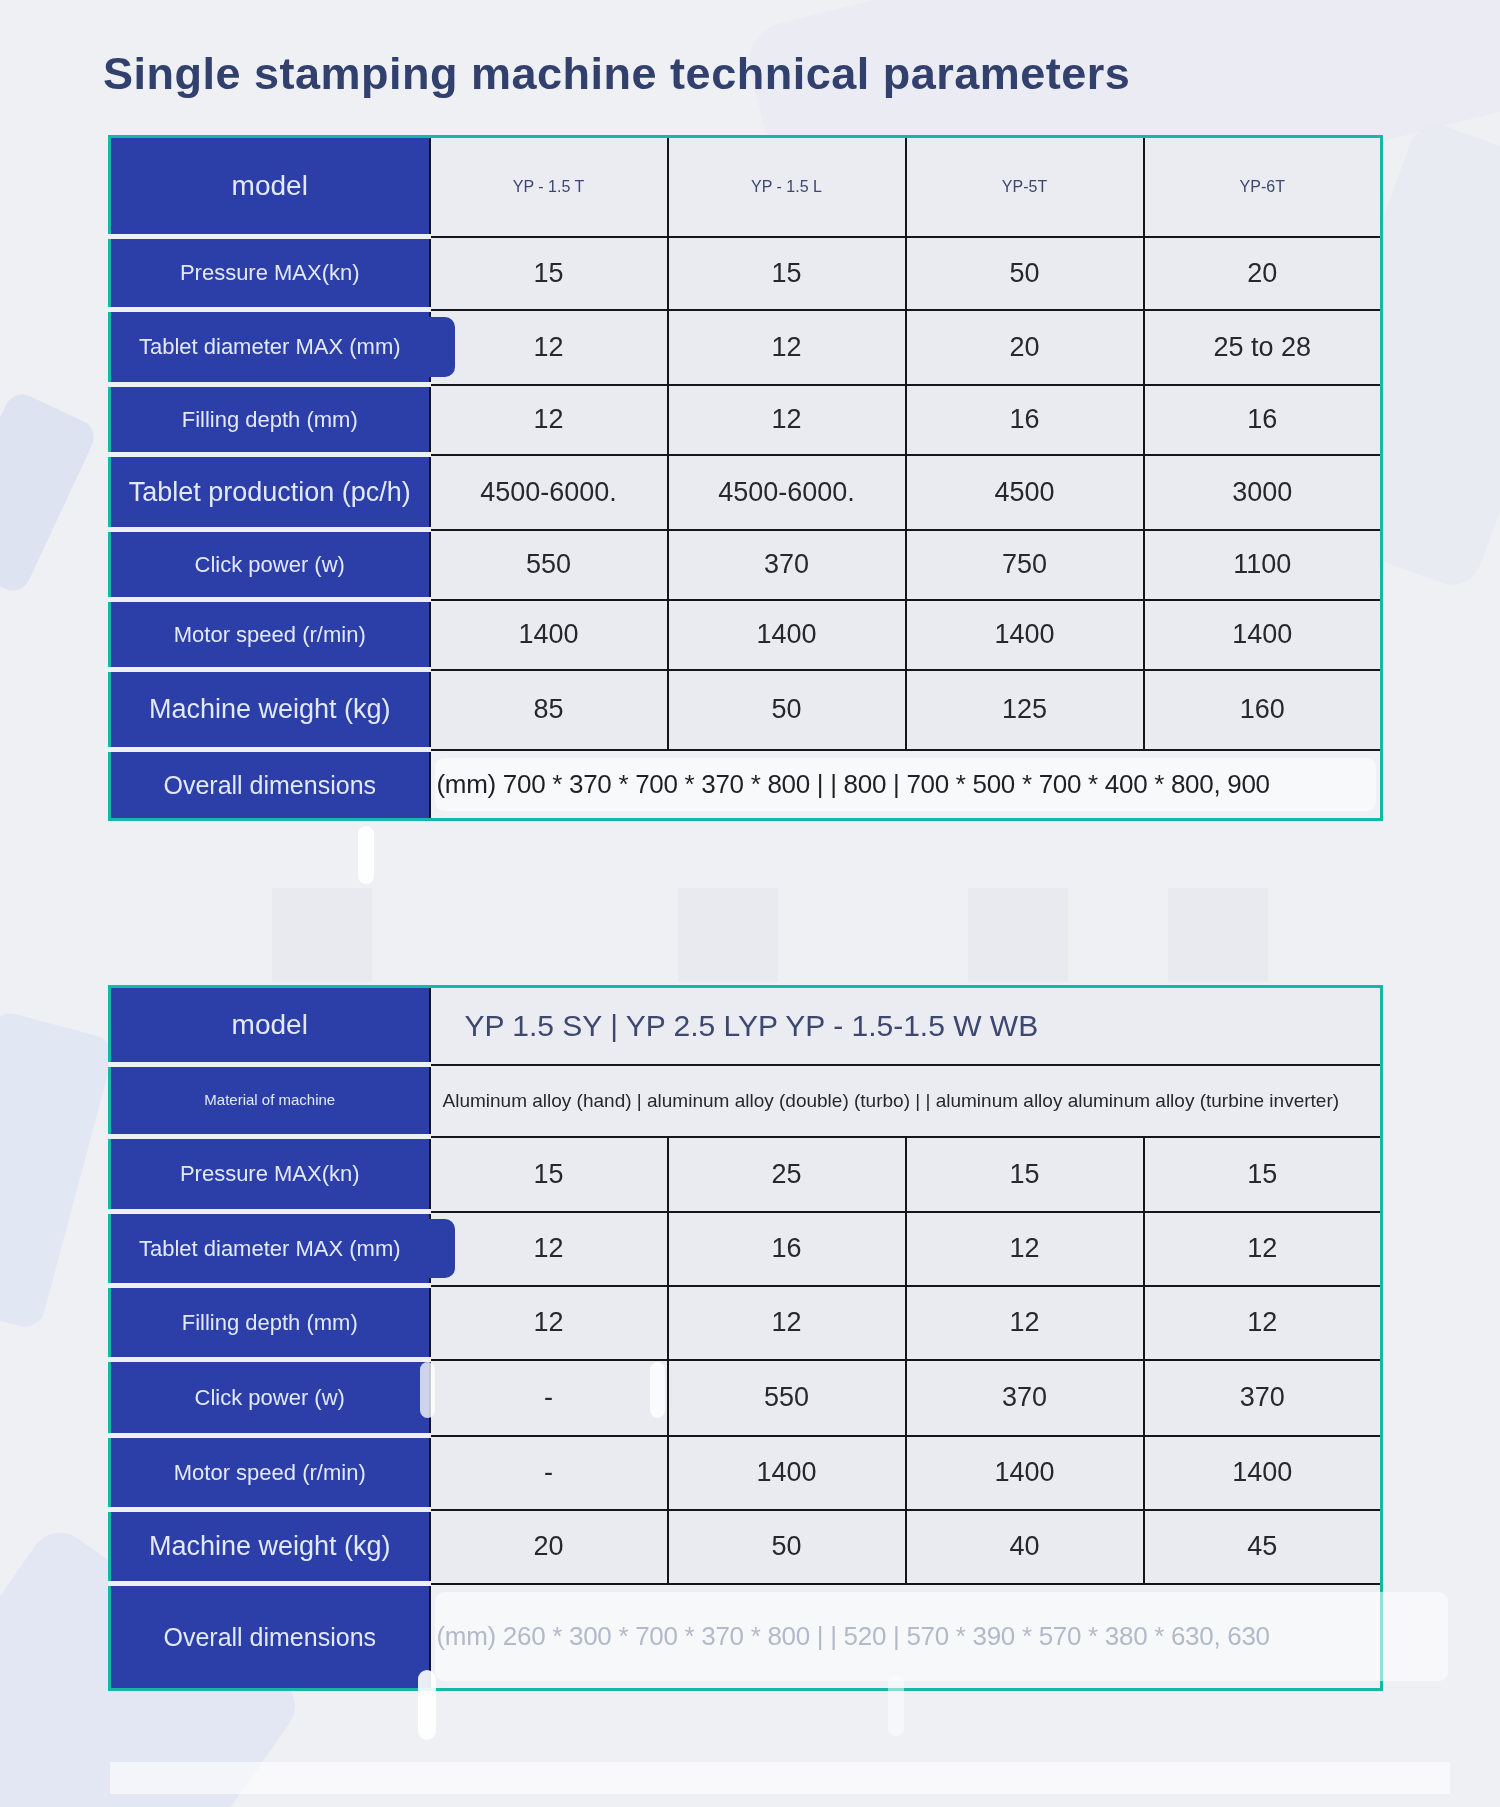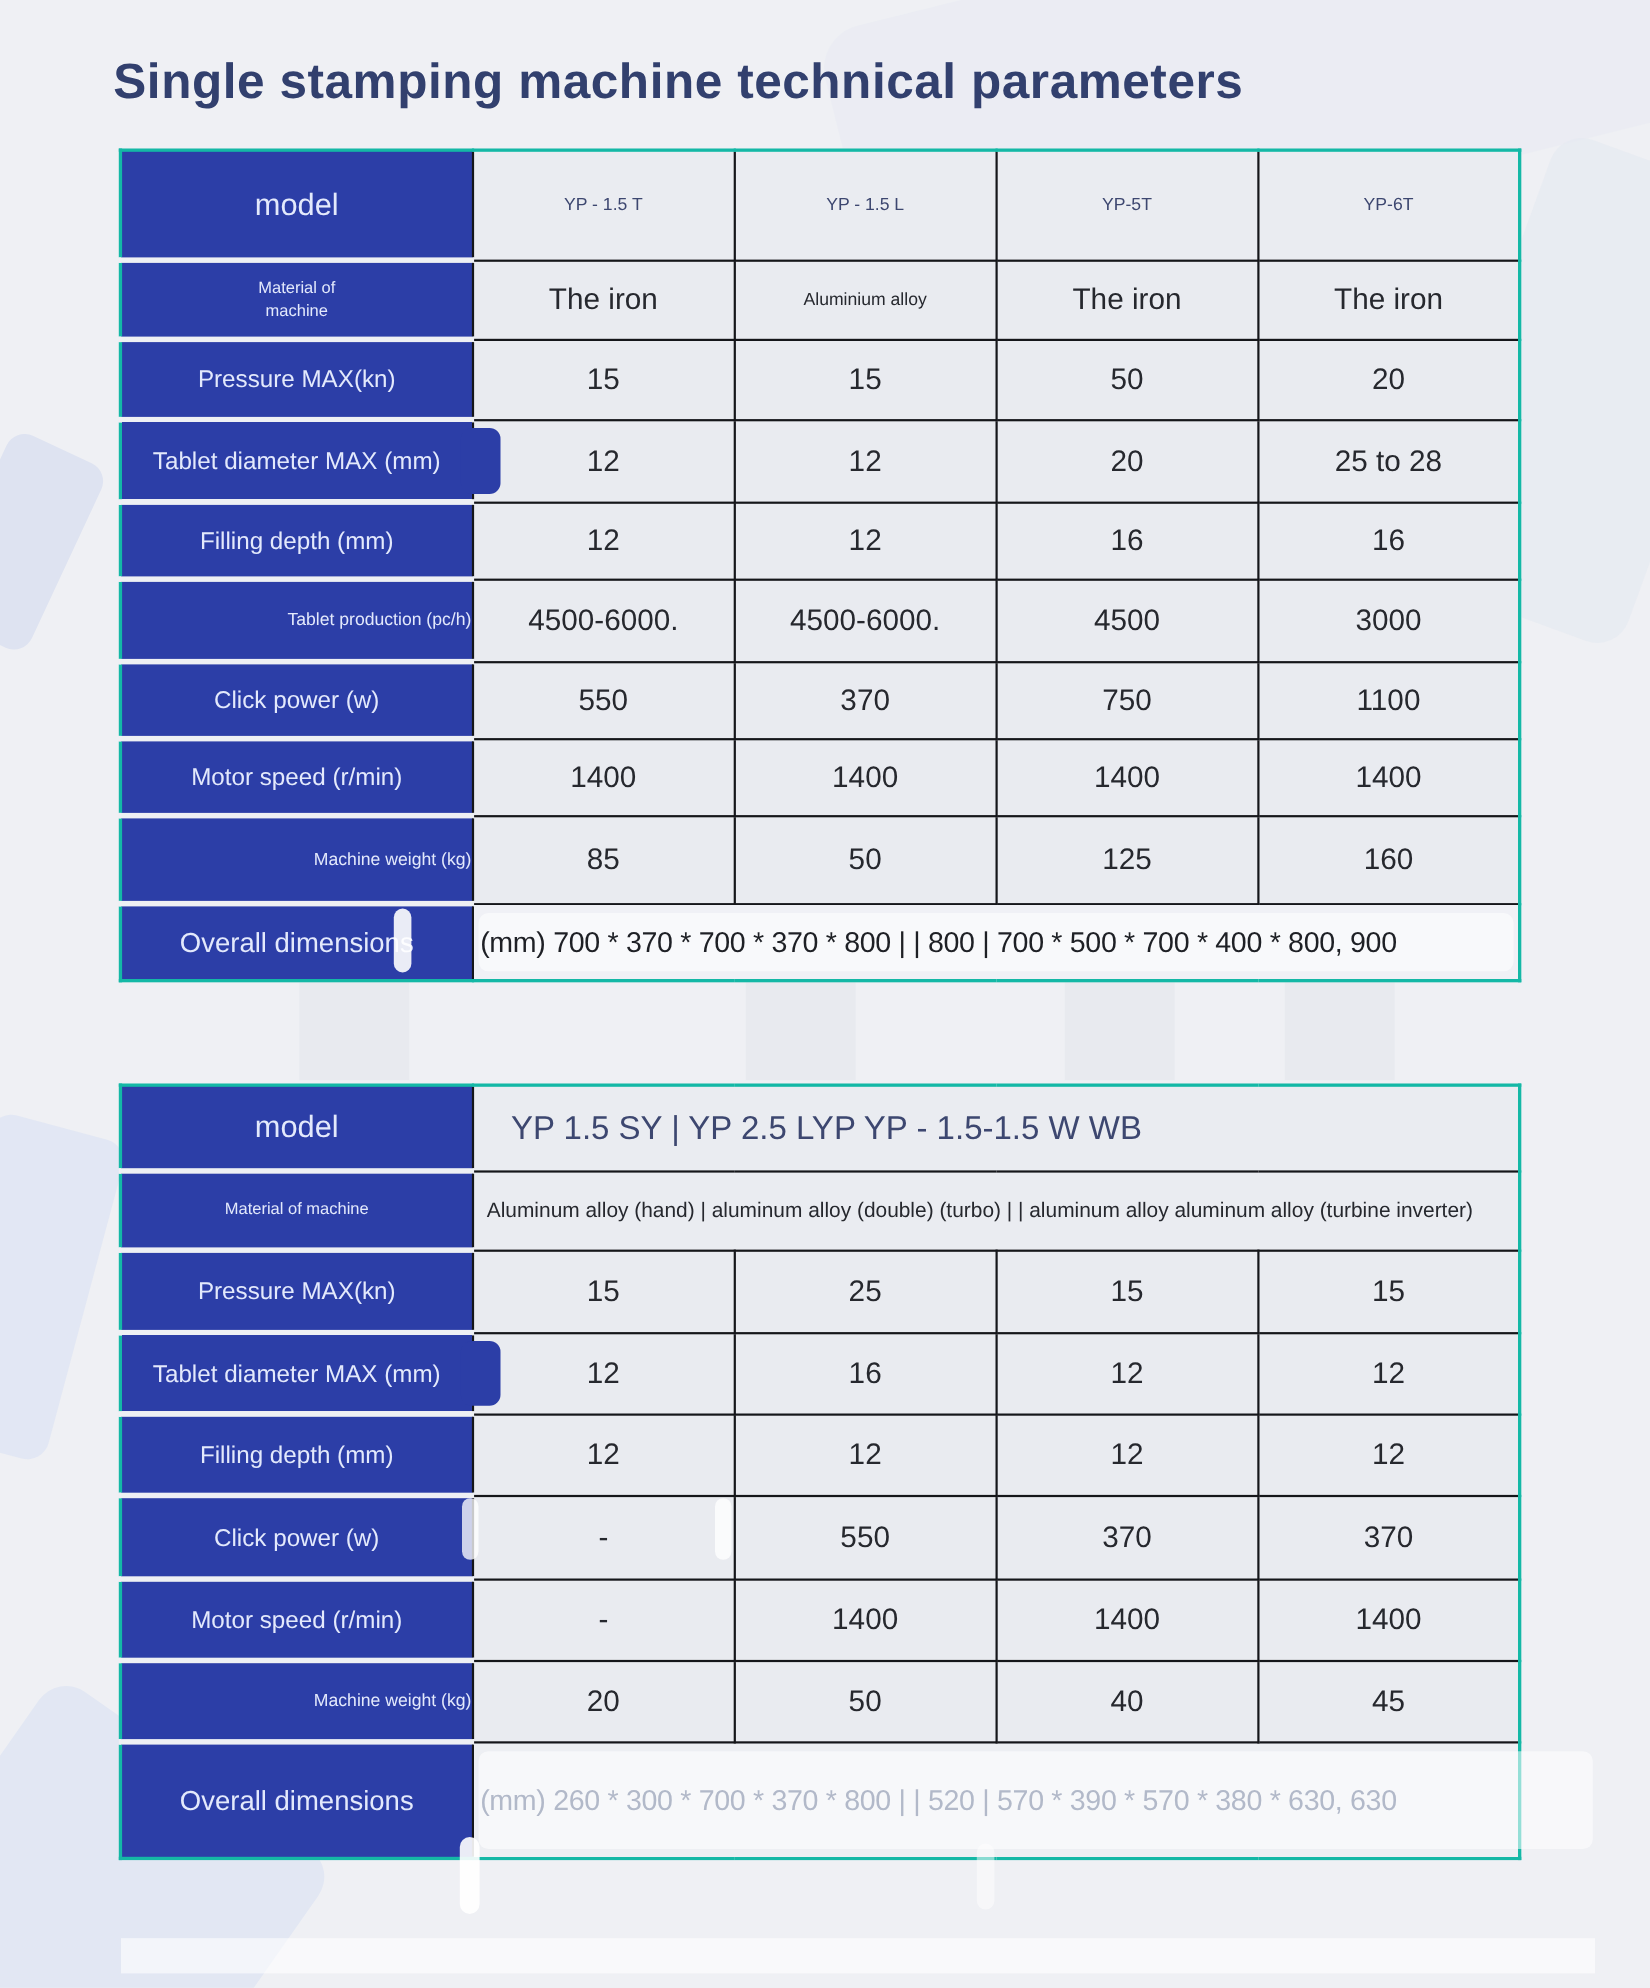--- a/index.html
+++ b/index.html
@@ -35,21 +35,21 @@
     border:2px solid #15161a;background:#e9ebf0;text-align:center;
     color:#26282e;padding:0;font-size:27px;
   }
   th.lbl{
     background:#2c3ea7;color:#e3e9fc;font-weight:400;padding:0;
     border-top:0;border-bottom:5px solid #eef0f4;font-size:22px;
   }
   tr:last-child th.lbl{border-bottom:0;}
   th.lbl.big{font-size:28px;}
   th.lbl.sm{font-size:15px;line-height:1.35;}
-  th.lbl.md{font-size:16px;text-align:right;}
+  th.lbl.md{font-size:27px;}
   th.lbl.dim{font-size:25px;}
   th.lbl.pellet{font-size:16px;text-align:left;white-space:nowrap;}
   th.lbl.pellet span{padding-left:10px;}
   td.hd{color:#3d4770;font-size:16px;background:#eaecf1;}
   td.val{}
   td.val.sm{font-size:16px;}
   td.oflow{font-size:16px;text-align:left;white-space:nowrap;color:#26282e;}
   td.oflow span{padding-left:6px;}
   
   th.bulge{position:relative;text-align:center;}
@@ -124,30 +124,20 @@
       <col class="c">
     </colgroup>
   <tbody>
       <tr class="r0">
     <th class="lbl big">model</th>
     <td class="hd">YP - 1.5 T</td>
     <td class="hd">YP - 1.5 L</td>
     <td class="hd">YP-5T</td>
     <td class="hd">YP-6T</td>
   </tr>
-  <tr class="r1">
-    <th class="lbl sm">
-      <span style="display:block">Material of</span>
-      <span style="display:block">machine</span>
-    </th>
-    <td class="val">The iron</td>
-    <td class="val sm">Aluminium alloy</td>
-    <td class="val">The iron</td>
-    <td class="val">The iron</td>
-  </tr>
   <tr class="r2">
     <th class="lbl">Pressure MAX(kn)</th>
     <td class="val">15</td>
     <td class="val">15</td>
     <td class="val">50</td>
     <td class="val">20</td>
   </tr>
   <tr class="r3">
     <th class="lbl bulge">
       <span>Tablet diameter MAX (mm)</span>

